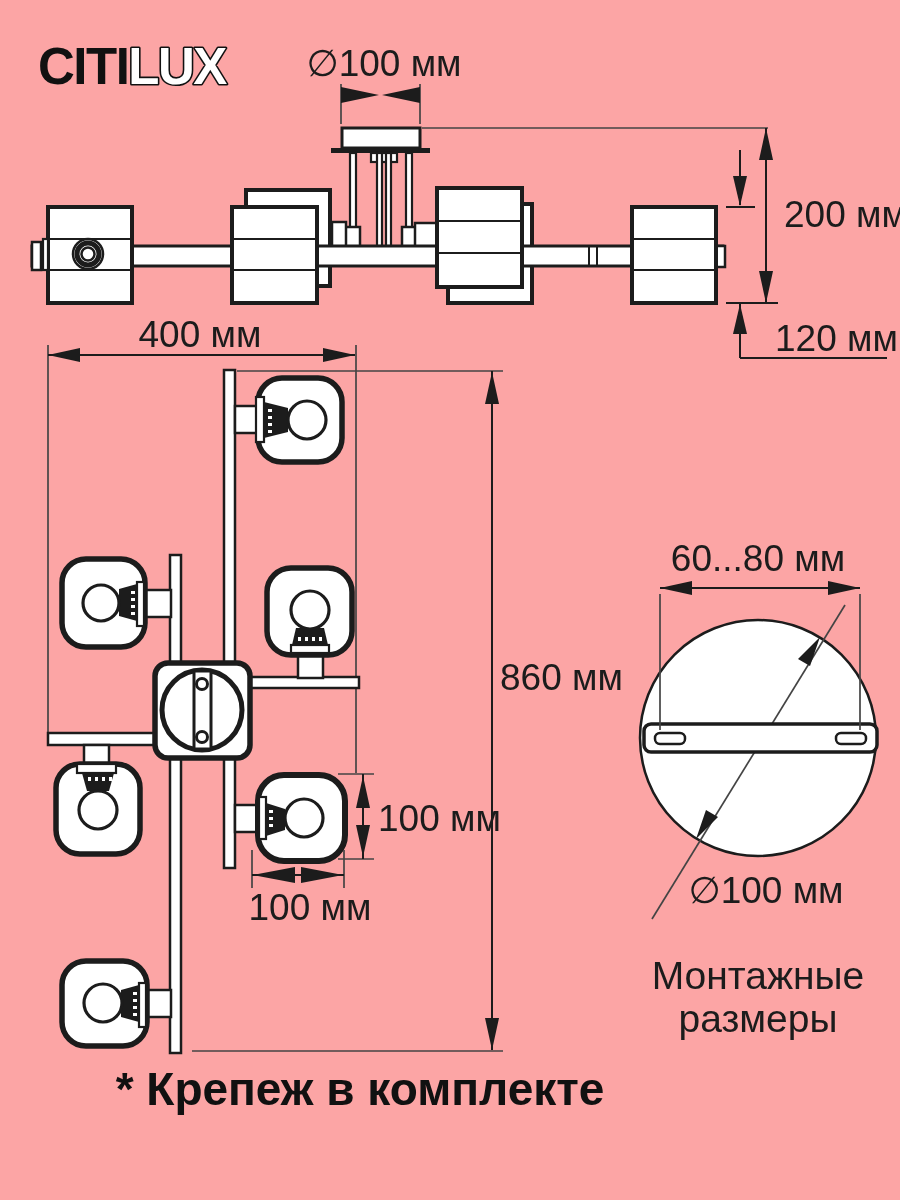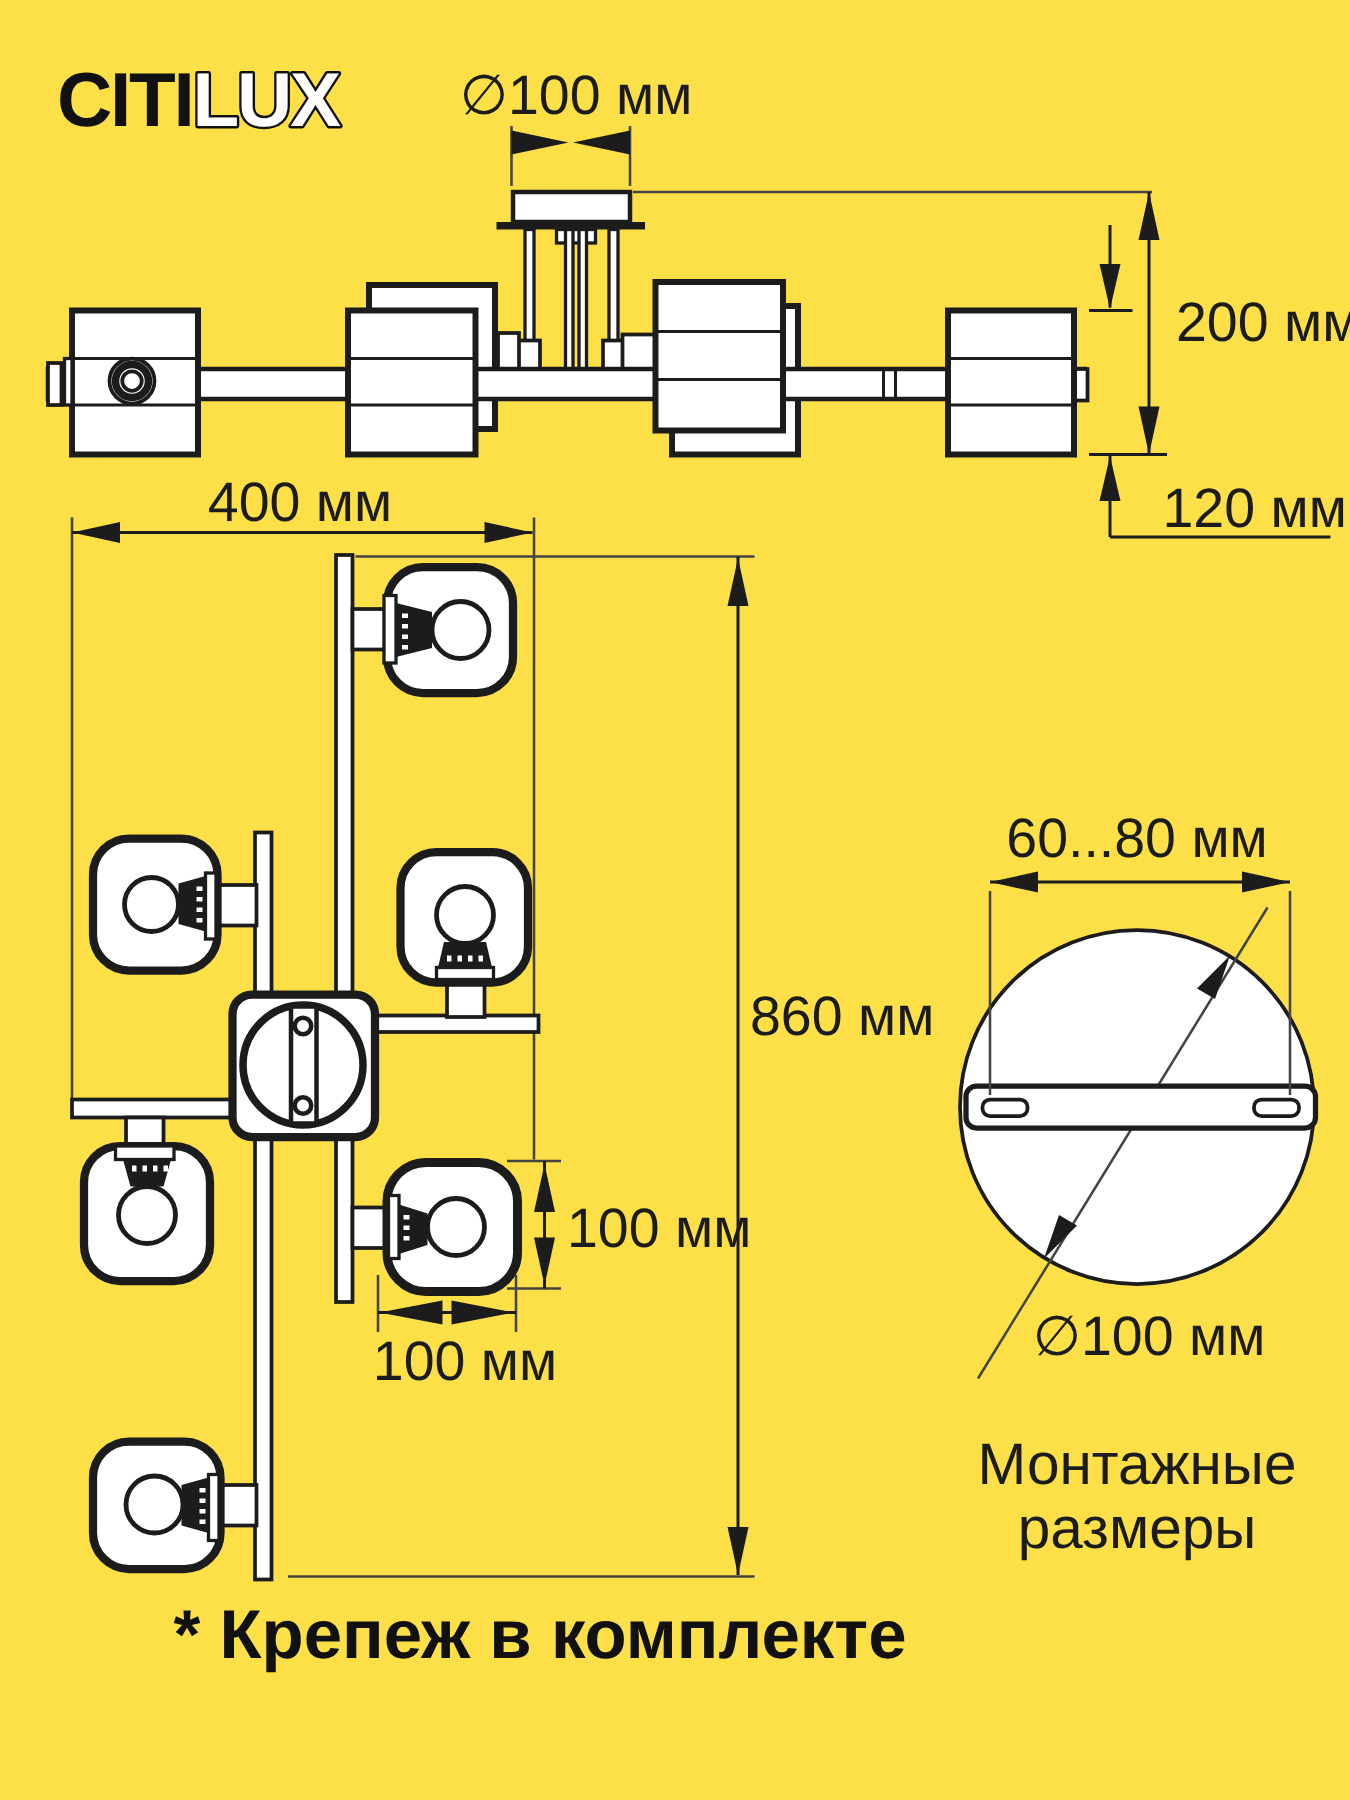--- a/index.html
+++ b/index.html
@@ -1,16 +1,16 @@
 <!DOCTYPE html>
 <html><head>
 <meta charset="utf-8">
 <style>
   html,body{margin:0;padding:0;background:#fff;}
-  .page{position:relative;width:900px;height:1200px;background:#fde047;overflow:hidden;
+  .page{position:relative;width:900px;height:1200px;background:#fca5a5;overflow:hidden;
         font-family:"Liberation Sans", sans-serif;}
   svg{display:block;}
   .dim-label{font-family:"Liberation Sans", sans-serif;font-size:37px;fill:#1c1c1c;}
   .caption{font-family:"Liberation Sans", sans-serif;font-size:39px;fill:#1c1c1c;}
   .footnote{font-family:"Liberation Sans", sans-serif;font-size:46px;font-weight:bold;fill:#111;}
   .logo-text{font-family:"Liberation Sans", sans-serif;font-size:51px;font-weight:800;letter-spacing:-1.5px;fill:#111;}
   .logo-outline{fill:#ffffff;stroke:#111;stroke-width:3.2px;paint-order:stroke;stroke-linejoin:round;}
   .thin{stroke:#444;stroke-width:1.7;fill:none;}
   .dim{stroke:#1c1c1c;stroke-width:2;fill:none;}
   .arrow{fill:#1c1c1c;stroke:none;}

